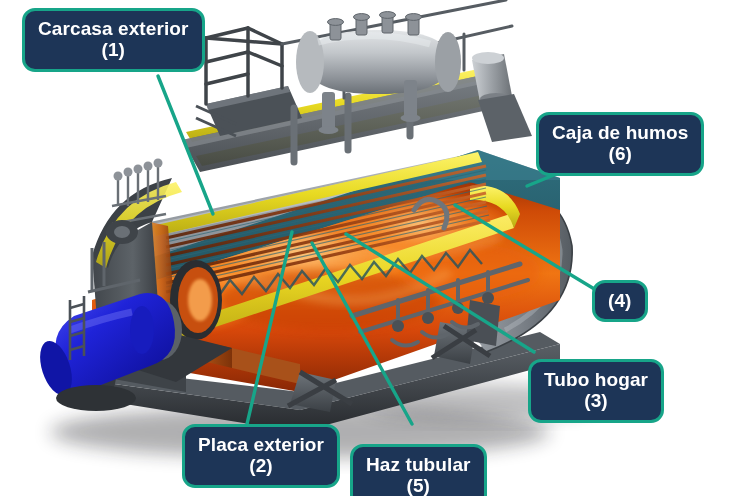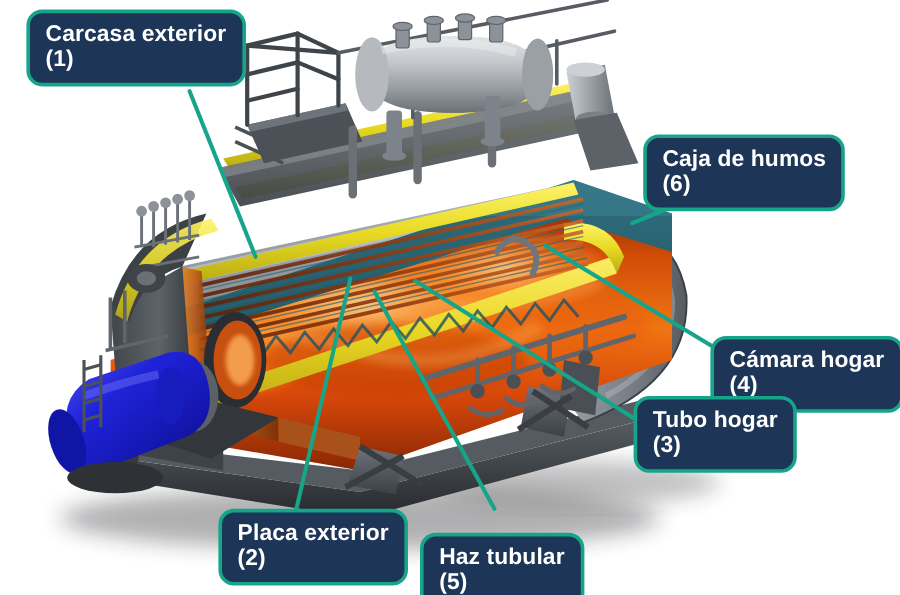--- a/index.html
+++ b/index.html
@@ -23,32 +23,32 @@
   
   .callout {
     position: absolute;
     background: #1d3557;
     border: 3px solid #17a589;
     border-radius: 13px;
     color: #ffffff;
     font-weight: bold;
     font-size: 19px;
     line-height: 1.12;
-    text-align: left;
+    text-align: center;
     padding: 7px 13px 8px 13px;
     white-space: nowrap;
     letter-spacing: .1px;
     z-index: 40;
   }
   .callout .num { display: block; }
 
   .c1 { left: 22px;  top: 8px; }
   .c6 { left: 536px; top: 112px; }
   .c4 { left: 592px; top: 280px; }
-  .c3 { left: 528px; top: 330px; }
+  .c3 { left: 528px; top: 359px; }
   .c2 { left: 182px; top: 424px; }
   .c5 { left: 350px; top: 424px; margin-top: 20px; }
 
   
   #leaders { position: absolute; inset: 0; z-index: 30; pointer-events: none; }
 </style>
 </head>
 <body>
 
 <div id="stage">
@@ -405,21 +405,20 @@
     <span>Carcasa exterior</span>
     <span class="num">(1)</span>
   </div>
 
   <div class="callout c6">
     <span>Caja de humos</span>
     <span class="num">(6)</span>
   </div>
 
   <div class="callout c4">
-    <span>Cámara hogar</span>
     <span class="num">(4)</span>
   </div>
 
   <div class="callout c3">
     <span>Tubo hogar</span>
     <span class="num">(3)</span>
   </div>
 
   <div class="callout c2">
     <span>Placa exterior</span>

